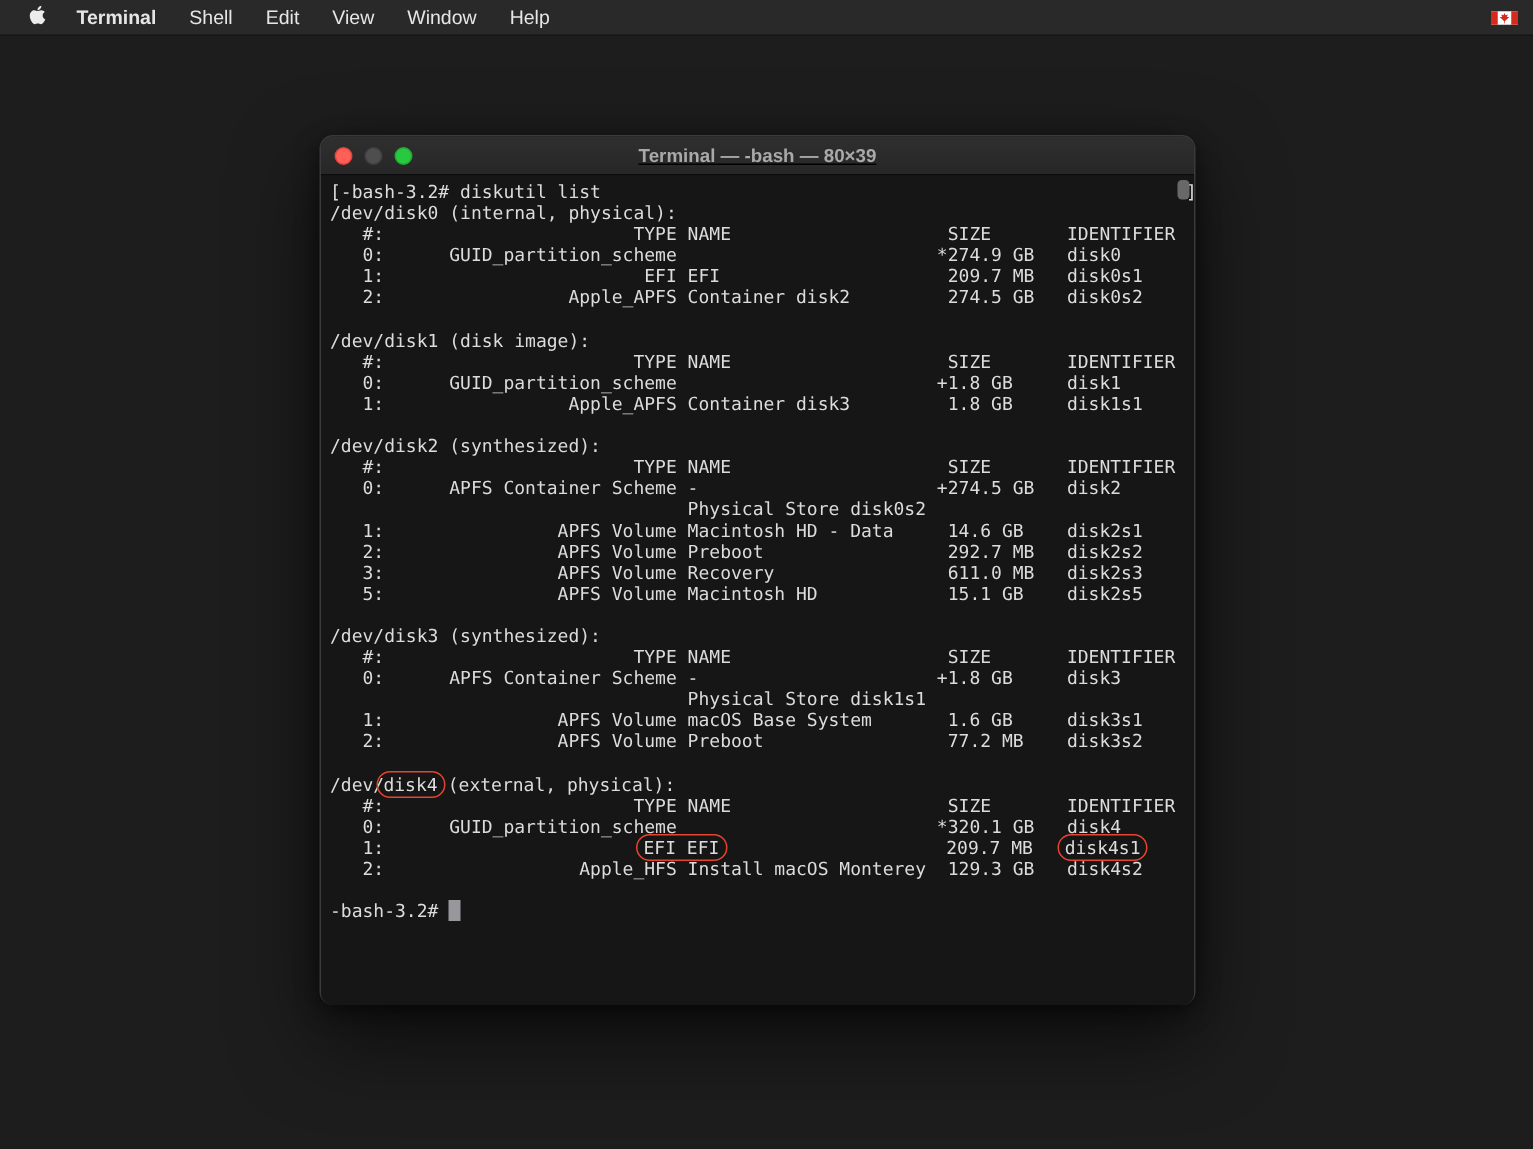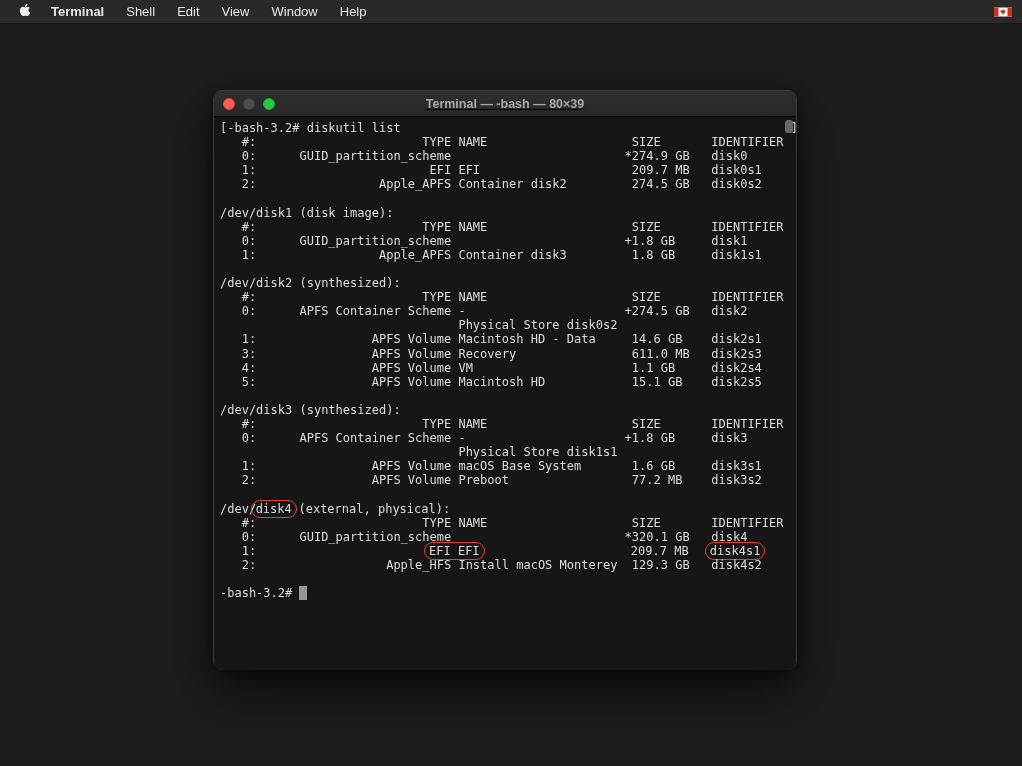--- a/index.html
+++ b/index.html
@@ -114,37 +114,38 @@
     <div class="traffic">
       <span class="light red"></span>
       <span class="light gray"></span>
       <span class="light green"></span>
     </div>
     <div class="title">Terminal — -bash — 80×39</div>
   </div>
   <div class="term-content">
     <div id="terminal-output">
         <div class="term-line"><span>[-bash-3.2# diskutil list                                                      ]</span></div>
+        <div class="term-line"><span>/dev/disk0 (internal, physical):</span></div>
         <div class="term-line"><span>   #:                       TYPE NAME                    SIZE       IDENTIFIER</span></div>
         <div class="term-line"><span>   0:      GUID_partition_scheme                        *274.9 GB   disk0</span></div>
         <div class="term-line"><span>   1:                        EFI EFI                     209.7 MB   disk0s1</span></div>
         <div class="term-line"><span>   2:                 Apple_APFS Container disk2         274.5 GB   disk0s2</span></div>
         <div class="term-line"><span></span></div>
         <div class="term-line"><span>/dev/disk1 (disk image):</span></div>
         <div class="term-line"><span>   #:                       TYPE NAME                    SIZE       IDENTIFIER</span></div>
         <div class="term-line"><span>   0:      GUID_partition_scheme                        +1.8 GB     disk1</span></div>
         <div class="term-line"><span>   1:                 Apple_APFS Container disk3         1.8 GB     disk1s1</span></div>
         <div class="term-line"><span></span></div>
         <div class="term-line"><span>/dev/disk2 (synthesized):</span></div>
         <div class="term-line"><span>   #:                       TYPE NAME                    SIZE       IDENTIFIER</span></div>
         <div class="term-line"><span>   0:      APFS Container Scheme -                      +274.5 GB   disk2</span></div>
         <div class="term-line"><span>                                 Physical Store disk0s2</span></div>
         <div class="term-line"><span>   1:                APFS Volume Macintosh HD - Data     14.6 GB    disk2s1</span></div>
+        <div class="term-line"><span>   2:                APFS Volume Preboot                 292.7 MB   disk2s2</span></div>
         <div class="term-line"><span>   3:                APFS Volume Recovery                611.0 MB   disk2s3</span></div>
-        <div class="term-line"><span>   4:                APFS Volume VM                      1.1 GB     disk2s4</span></div>
         <div class="term-line"><span>   5:                APFS Volume Macintosh HD            15.1 GB    disk2s5</span></div>
         <div class="term-line"><span></span></div>
         <div class="term-line"><span>/dev/disk3 (synthesized):</span></div>
         <div class="term-line"><span>   #:                       TYPE NAME                    SIZE       IDENTIFIER</span></div>
         <div class="term-line"><span>   0:      APFS Container Scheme -                      +1.8 GB     disk3</span></div>
         <div class="term-line"><span>                                 Physical Store disk1s1</span></div>
         <div class="term-line"><span>   1:                APFS Volume macOS Base System       1.6 GB     disk3s1</span></div>
         <div class="term-line"><span>   2:                APFS Volume Preboot                 77.2 MB    disk3s2</span></div>
         <div class="term-line"><span></span></div>
         <div class="term-line"><span>/dev/</span><span class="circled">disk4</span><span> (external, physical):</span></div>

